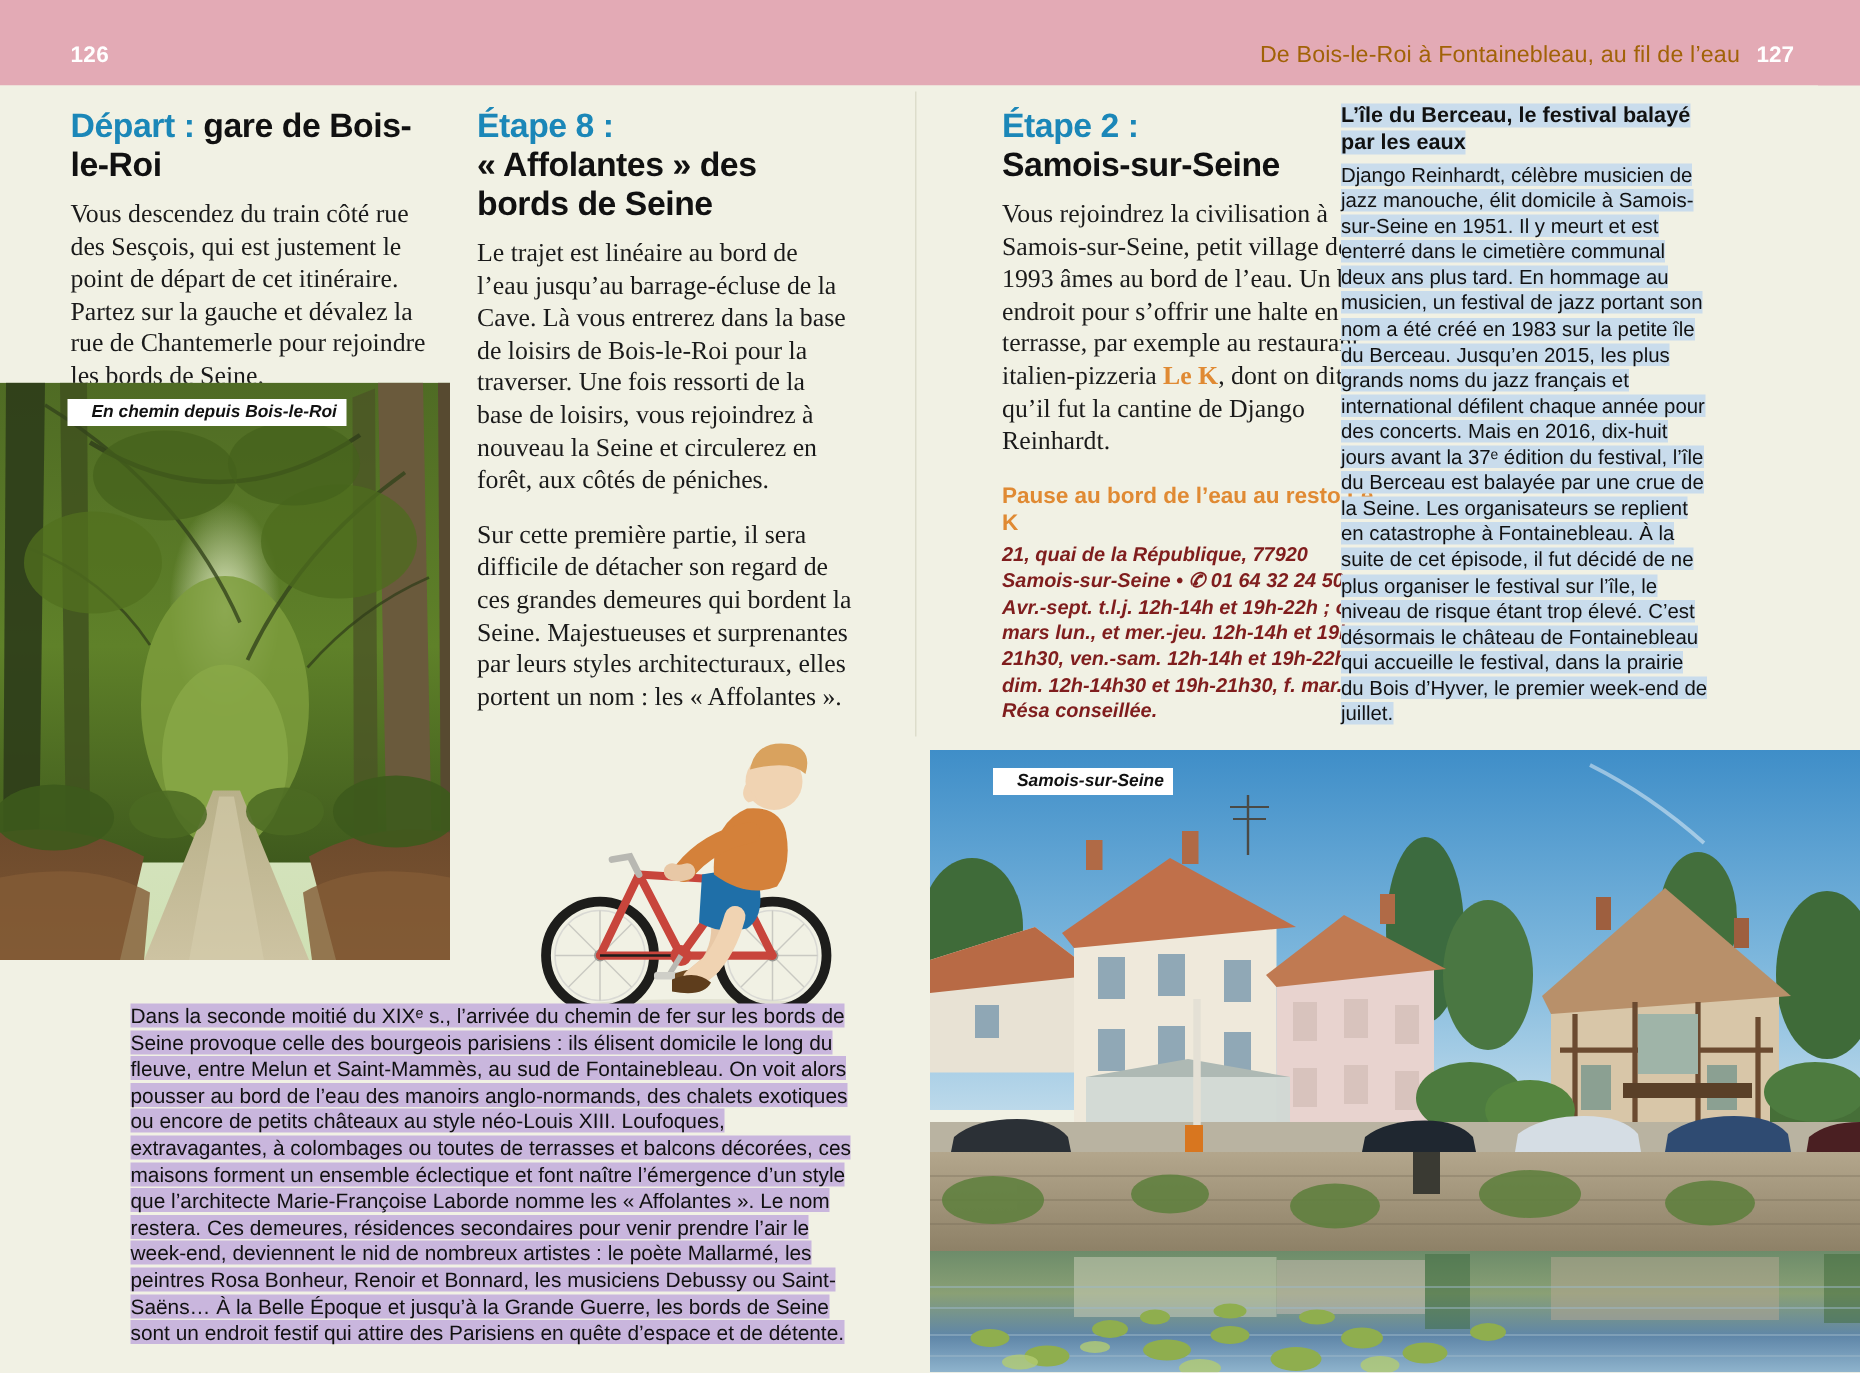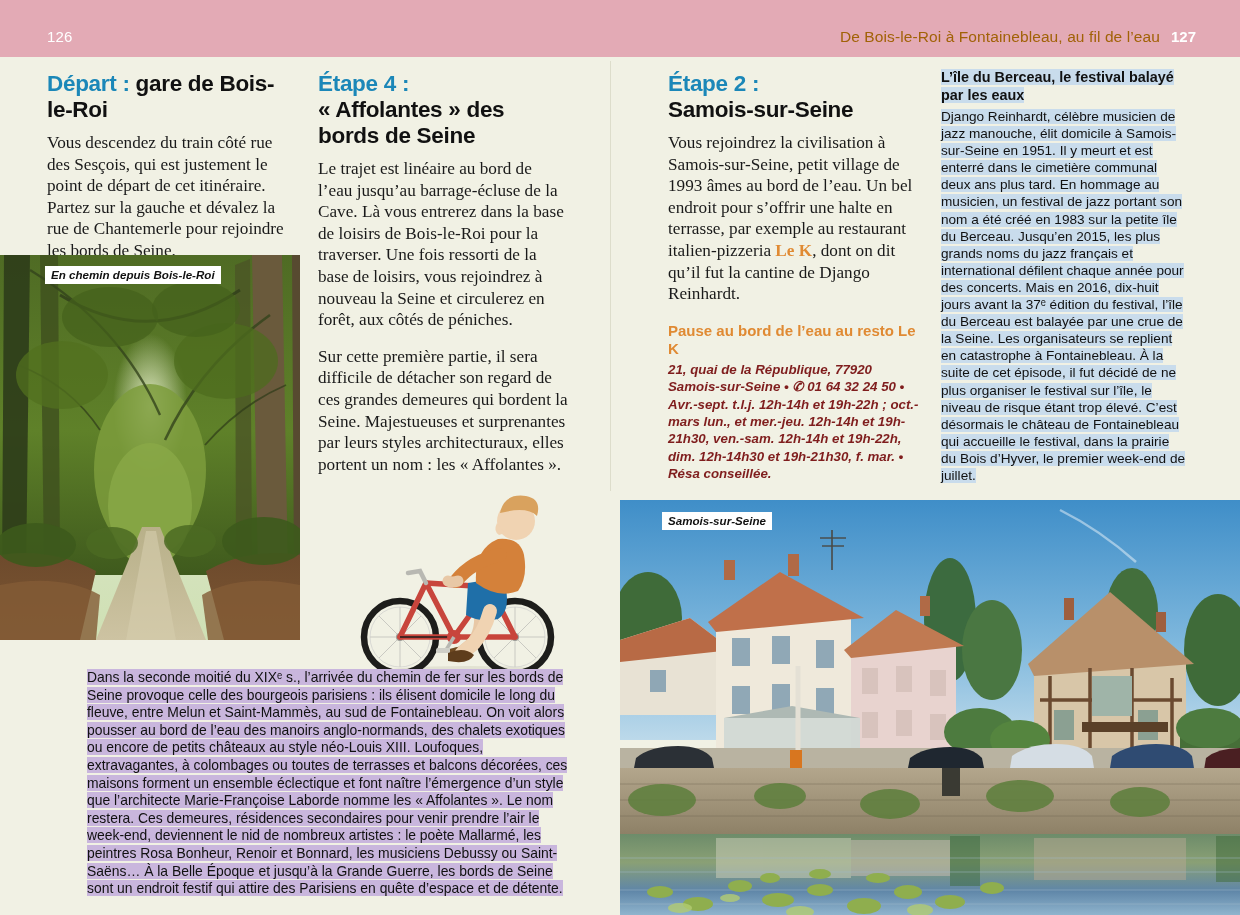--- a/index.html
+++ b/index.html
@@ -18,21 +18,21 @@
     position: absolute;
     top: 0; left: 0;
     width: 1240px;
     height: 57px;
     background: #e3aab5;
   }
   .folio-left {
     position: absolute;
     left: 47px; top: 28px;
     font-size: 15px;
-    font-weight: normal;
+    font-weight: bold;
     color: #ffffff;
     letter-spacing: 0.2px;
   }
   .header-title {
     position: absolute;
     right: 80px; top: 28px;
     font-size: 15.5px;
     color: #a16207;
     white-space: nowrap;
     letter-spacing: 0.1px;
@@ -145,21 +145,21 @@
 
   
   .photo { position: absolute; overflow: hidden; }
   .caption {
     position: absolute;
     background: #ffffff;
     font-size: 11.6px;
     font-style: italic;
     font-weight: bold;
     color: #111111;
-    padding: 2px 6px 3px 6px;
+    padding: 2px 6px 3px 16px;
     white-space: nowrap;
     z-index: 5;
   }
 
   
   #photo-forest { left: 0; top: 198px; width: 300px; height: 385px; }
 
   
   #photo-samois { left: 620px; top: 443px; width: 620px; height: 415px; }
 
@@ -177,38 +177,38 @@
 <div class="page">
 
   <div class="divider"></div>
 
   <div class="col" style="left:47px; top:14px; width:250px;">
     <h2 class="step"><span class="accent">Départ : </span><span>gare de Bois-le-Roi</span></h2>
     <p class="body">Vous descendez du train côté rue des Sesçois, qui est justement le point de départ de cet itinéraire. Partez sur la gauche et dévalez la rue de Chantemerle pour rejoindre les bords de Seine.</p>
   </div>
 
   <div class="col" style="left:318px; top:14px; width:252px;">
-    <h2 class="step"><span class="accent">Étape 4 : </span><br><span>« Affolantes » des bords de Seine</span></h2>
+    <h2 class="step"><span class="accent">Étape 8 : </span><br><span>« Affolantes » des bords de Seine</span></h2>
     <p class="body">Le trajet est linéaire au bord de l’eau jusqu’au barrage-écluse de la Cave. Là vous entrerez dans la base de loisirs de Bois-le-Roi pour la traverser. Une fois ressorti de la base de loisirs, vous rejoindrez à nouveau la Seine et circulerez en forêt, aux côtés de péniches.</p>
     <p class="body">Sur cette première partie, il sera difficile de détacher son regard de ces grandes demeures qui bordent la Seine. Majestueuses et surprenantes par leurs styles architecturaux, elles portent un nom : les « Affolantes ».</p>
   </div>
 
   <div class="col" style="left:668px; top:14px; width:254px;">
     <h2 class="step"><span class="accent">Étape 2 : </span><br><span>Samois-sur-Seine</span></h2>
     <p class="body"><span>Vous rejoindrez la civilisation à Samois-sur-Seine, petit village de 1993 âmes au bord de l’eau. Un bel endroit pour s’offrir une halte en terrasse, par exemple au restaurant italien-pizzeria </span><span class="orange">Le K</span><span>, dont on dit qu’il fut la cantine de Django Reinhardt.</span></p>
 
     <div class="practical">
       <div class="practical-title">Pause au bord de l’eau au resto Le K</div>
       <div class="practical-body">21, quai de la République, 77920 Samois-sur-Seine • ✆ 01 64 32 24 50 • Avr.-sept. t.l.j. 12h-14h et 19h-22h ; oct.-mars lun., et mer.-jeu. 12h-14h et 19h-21h30, ven.-sam. 12h-14h et 19h-22h, dim. 12h-14h30 et 19h-21h30, f. mar. • Résa conseillée.</div>
     </div>
 
     <p class="body" style="margin-top:16px;">À Samois, vous traversez l’île du Berceau en empruntant le petit pont situé à gauche de la route.</p>
   </div>
 
-  <div class="col" style="left:941px; top:12px; width:245px;">
+  <div class="col" style="left:894px; top:12px; width:245px;">
     <div class="hl-blue-title"><span>L’île du Berceau, le festival balayé par les eaux</span></div>
     <div class="hl-blue-body"><span>Django Reinhardt, célèbre musicien de jazz manouche, élit domicile à Samois-sur-Seine en 1951. Il y meurt et est enterré dans le cimetière communal deux ans plus tard. En hommage au musicien, un festival de jazz portant son nom a été créé en 1983 sur la petite île du Berceau. Jusqu’en 2015, les plus grands noms du jazz français et international défilent chaque année pour des concerts. Mais en 2016, dix-huit jours avant la 37ᵉ édition du festival, l’île du Berceau est balayée par une crue de la Seine. Les organisateurs se replient en catastrophe à Fontainebleau. À la suite de cet épisode, il fut décidé de ne plus organiser le festival sur l’île, le niveau de risque étant trop élevé. C’est désormais le château de Fontainebleau qui accueille le festival, dans la prairie du Bois d’Hyver, le premier week-end de juillet.</span></div>
   </div>
 
   <div class="photo" id="photo-forest">
     <svg width="300" height="385" viewBox="0 0 300 385" preserveAspectRatio="none">
       <defs>
         <linearGradient id="skyG" x1="0" y1="0" x2="0" y2="1">
           <stop offset="0%" stop-color="#e9eedd"></stop>
           <stop offset="100%" stop-color="#cfe0b4"></stop>

